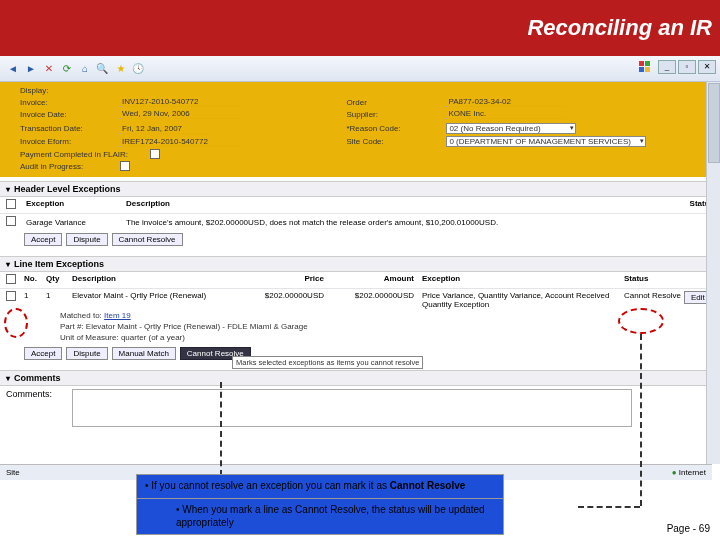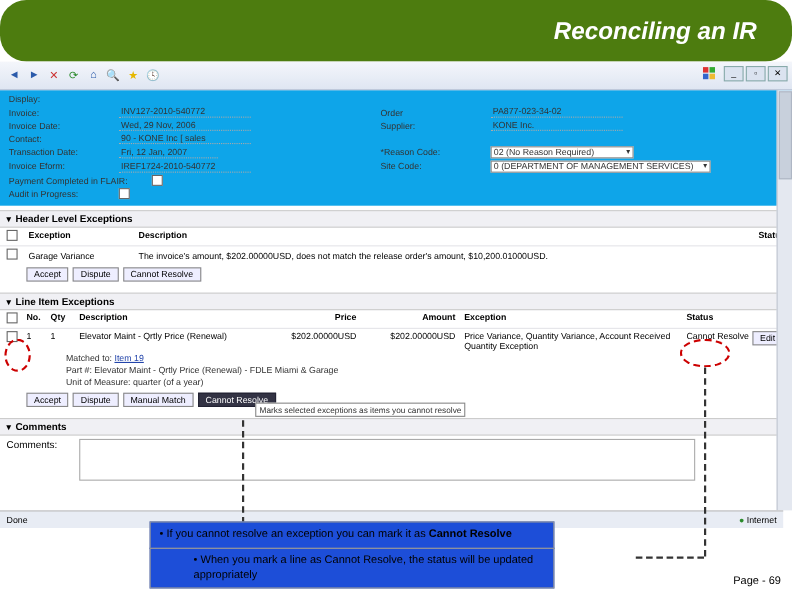--- a/index.html
+++ b/index.html
@@ -1,24 +1,24 @@
 <!DOCTYPE html>
 <html><head>
 <meta charset="utf-8">
 <style>
   * { box-sizing: border-box; margin: 0; padding: 0; }
   body { font-family: Arial, sans-serif; font-size: 9px; background: #fff; width: 720px; height: 540px; overflow: hidden; position: relative; }
-  .title-bar { background: #4d7c0f; color: #fff; height: 56px; display: flex; align-items: center; justify-content: flex-end; padding: 0 32px; border-radius: 24px; }
+  .title-bar { background: #b91c1c; color: #fff; height: 56px; display: flex; align-items: center; justify-content: flex-end; padding: 0 8px; }
   .title-bar h1 { font-size: 22px; font-weight: bold; font-style: italic; }
   .browser-chrome { height: 26px; background: linear-gradient(#f4f6fb, #dfe6f2); border-bottom: 1px solid #b8c4d8; display: flex; align-items: center; padding: 0 6px; gap: 4px; position: relative; }
   .chrome-icon { width: 14px; height: 14px; display: inline-flex; align-items: center; justify-content: center; font-size: 10px; color: #2a5aaa; }
   .chrome-icon svg { width: 12px; height: 12px; }
   .win-controls { position: absolute; right: 4px; top: 4px; display: flex; gap: 2px; }
   .win-btn { width: 18px; height: 14px; background: #dbe3f0; border: 1px solid #8aa; font-size: 8px; text-align: center; line-height: 12px; }
-  .form-area { background: #0ea5e9; padding: 4px 8px; font-size: 8px; color: #333; }
+  .form-area { background: #eab308; padding: 4px 20px; font-size: 8px; color: #333; }
   .form-row { display: flex; margin-bottom: 2px; }
   .form-row .left, .form-row .right { display: flex; align-items: center; }
   .form-row .left { width: 48%; }
   .form-row .right { width: 52%; }
   .form-label { width: 100px; flex-shrink: 0; }
   .form-value { border-bottom: 1px dotted #aaa; min-width: 120px; padding: 0 2px; }
   .form-value.small { min-width: 90px; }
   .select { display: inline-block; border: 1px solid #888; background: #fff; padding: 0 2px; min-width: 130px; position: relative; }
   .select::after { content: "▾"; position: absolute; right: 2px; top: 0; font-size: 7px; }
   .checkbox { width: 10px; height: 10px; border: 1px solid #666; display: inline-block; background: #fff; }
@@ -108,24 +108,20 @@
     <div class="left">
       <span class="form-label">Invoice Date:</span>
       <span class="form-value">Wed, 29 Nov, 2006</span>
     </div>
     <div class="right">
       <span class="form-label">Supplier:</span>
       <span class="form-value">KONE Inc.</span>
     </div>
   </div>
   <div class="form-row">
-    <div class="right">
-      <span class="form-label">Contact:</span>
-      <span class="form-value">90 - KONE Inc [ sales</span>
-    </div>
   </div>
   <div class="form-row">
     <div class="left">
       <span class="form-label">Transaction Date:</span>
       <span class="form-value small">Fri, 12 Jan, 2007</span>
     </div>
     <div class="right">
       <span class="form-label">*Reason Code:</span>
       <span class="select">02 (No Reason Required)</span>
     </div>
@@ -218,21 +214,21 @@
     <span style="width:60px">Comments:</span>
     <div class="comments-box"></div>
   </div>
 </div>
 
 <div class="scroll-v">
   <div class="scroll-thumb"></div>
 </div>
 
 <div class="status-bar">
-  <span>Done</span>
+  <span>Site</span>
   <span><span style="color:#2a8a2a">●</span> <span>Internet</span></span>
 </div>
 
 <div class="circle-annot" style="left:4px; top:308px; width:24px; height:30px;"></div>
 <div class="circle-annot" style="left:618px; top:308px; width:46px; height:26px;"></div>
 <div class="line-annot" style="left:220px; top:382px; height:94px;"></div>
 <div class="line-annot" style="left:640px; top:334px; height:172px;"></div>
 <div class="line-annot h" style="left:578px; top:506px; width:62px;"></div>
 
 <div class="callout" style="left:136px; top:474px;">

